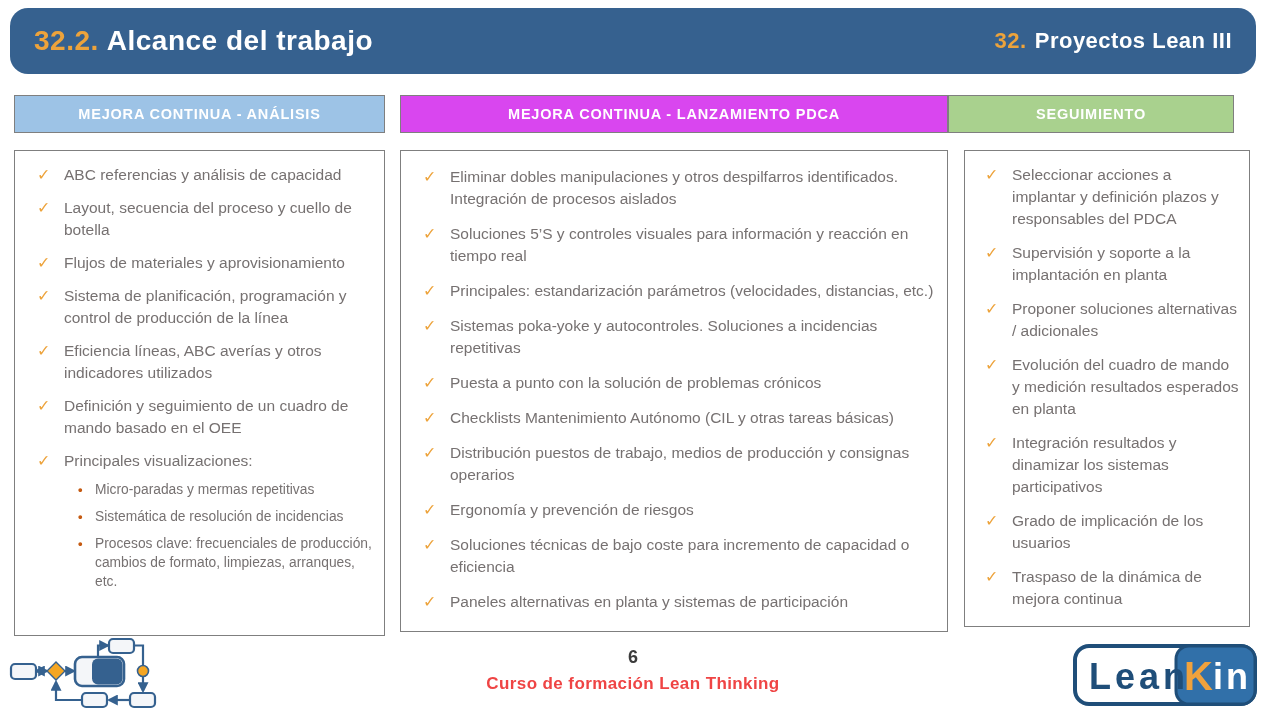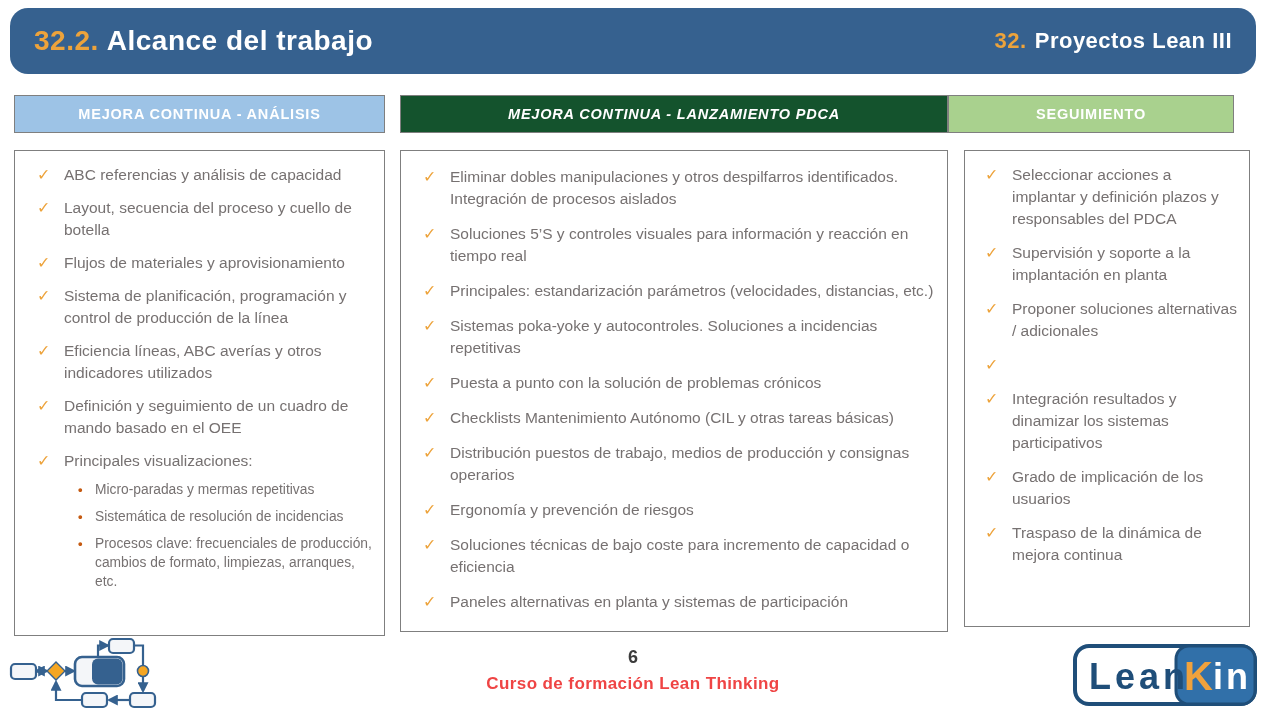--- a/index.html
+++ b/index.html
@@ -71,21 +71,21 @@
     <span class="accent-num">32.2.</span><span>Alcance del trabajo</span>
   </div>
   <div class="t-right">
     <span class="accent-num">32.</span><span>Proyectos Lean III</span>
   </div>
 </div>
 
 <div class="colhdr" id="hdr-0" style="background: rgb(157, 195, 230);">
     <span>MEJORA CONTINUA - ANÁLISIS</span>
   </div>
-<div class="colhdr" id="hdr-1" style="background: #14532d; font-style: italic;">
+<div class="colhdr" id="hdr-1" style="background: #d946ef;">
     <span>MEJORA CONTINUA - LANZAMIENTO PDCA</span>
   </div>
 <div class="colhdr" id="hdr-2" style="background: rgb(169, 209, 142);">
     <span>SEGUIMIENTO</span>
   </div>
 
 <div class="box" id="box-0">
     <ul class="checklist">
       <li class="check-item">
         <span class="checkmark">✓</span>
@@ -224,20 +224,23 @@
         </div>
       </li>
       <li class="check-item">
         <span class="checkmark">✓</span>
         <div class="item-body">
           <div>Proponer soluciones alternativas / adicionales</div>
         </div>
       </li>
       <li class="check-item">
         <span class="checkmark">✓</span>
+        <div class="item-body">
+          <div>Evolución del cuadro de mando y medición resultados esperados en planta</div>
+        </div>
       </li>
       <li class="check-item">
         <span class="checkmark">✓</span>
         <div class="item-body">
           <div>Integración resultados y dinamizar los sistemas participativos</div>
         </div>
       </li>
       <li class="check-item">
         <span class="checkmark">✓</span>
         <div class="item-body">

